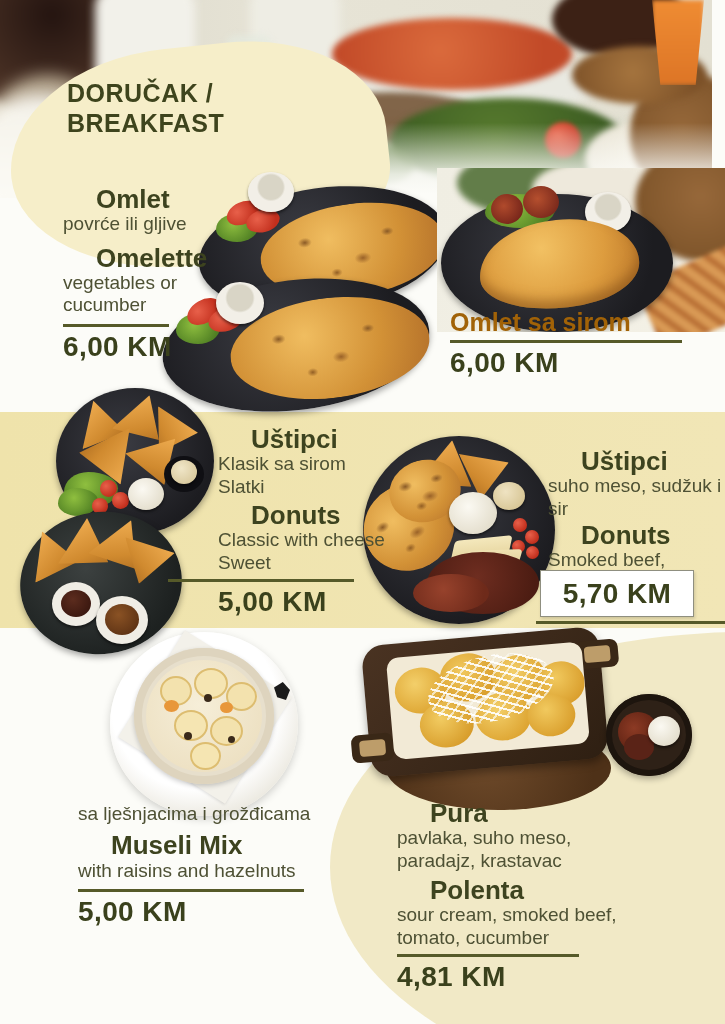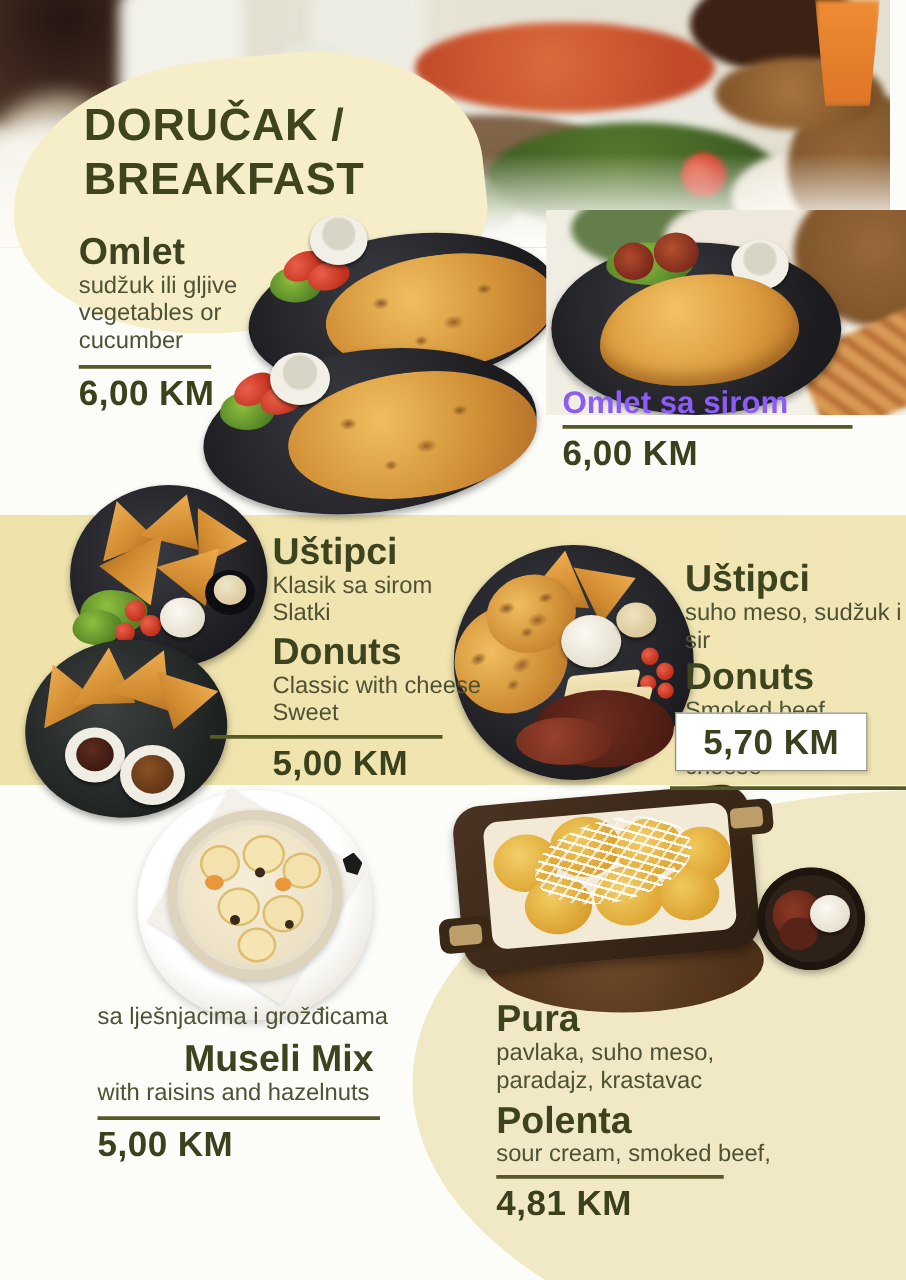--- a/index.html
+++ b/index.html
@@ -1,26 +1,26 @@
 <!DOCTYPE html>
 <html><head>
 <meta charset="utf-8">
 <style>
   html,body{margin:0;padding:0;background:#888;}
   .page{position:relative;width:725px;height:1024px;background:#fcfcf8;overflow:hidden;
         font-family:"Liberation Sans",sans-serif;margin:0 auto;}
   .abs{position:absolute;}
   .rd{border-radius:50%;}
   
-  .nm{font-weight:700;font-size:30px;line-height:1.05;color:#3d431f;}
-  .nm2{font-weight:700;font-size:25px;line-height:1.15;color:#8b5cf6;}
+  .nm{font-weight:700;font-size:26px;line-height:1.05;color:#3d431f;margin-left:33px;}
+  .nm2{font-weight:700;font-size:25px;line-height:1.15;color:#a16207;}
   .sb{font-size:19px;line-height:1.18;color:#4e5134;}
   .pr{font-weight:700;font-size:28px;line-height:1;color:#3a411c;letter-spacing:.4px;}
   .rule{height:0;border-top:3px solid #565a29;}
-  .title{font-weight:700;font-size:36px;line-height:1.2;color:#3e441d;letter-spacing:.5px;}
+  .title{font-weight:700;font-size:25px;line-height:1.2;color:#3e441d;letter-spacing:.5px;}
   
   .blur2{filter:blur(2px);} .blur3{filter:blur(3px);} .blur5{filter:blur(5px);} .blur8{filter:blur(8px);}
   .plate{position:absolute;border-radius:50%;
          background:radial-gradient(circle at 42% 38%,#3a3b42,#1c1c20 72%);
          box-shadow:0 3px 6px rgba(0,0,0,.35);}
   .om{position:absolute;border-radius:50%;background:
       radial-gradient(10px 7px at 25% 35%,#8a5a26,transparent 70%),
       radial-gradient(12px 8px at 55% 60%,#9a6228,transparent 70%),
       radial-gradient(9px 6px at 70% 35%,#8a5a26,transparent 70%),
       radial-gradient(8px 6px at 40% 72%,#925e24,transparent 70%),
@@ -195,21 +195,22 @@
     </div>
     <div class="abs rd" style="left:248px;top:60px;width:86px;height:82px;background:#2e2117;box-shadow:inset 0 0 0 6px #1d150e, 0 3px 6px rgba(0,0,0,.3);">
       <div class="abs rd" style="left:12px;top:18px;width:40px;height:40px;background:radial-gradient(circle at 40% 40%,#8c3a24,#5c2112 80%);"></div>
       <div class="abs rd" style="left:18px;top:40px;width:30px;height:26px;background:#5a2317;"></div>
       <div class="creamball" style="left:42px;top:22px;width:32px;height:30px;"></div>
     </div>
   </div>
 
   <div class="abs" style="left:63px;top:186px;width:160px;">
     <div class="nm">Omlet</div>
-    <div class="sb">sudžuk ili gljive</div>
+    <div class="sb">povrće ili gljive</div>
+    <div class="nm" style="margin-top:9px;">Omelette</div>
     <div class="sb">vegetables or</div>
     <div class="sb">cucumber</div>
     <div class="rule" style="width:106px;margin-top:7px;"></div>
     <div class="pr" style="margin-top:6px;">6,00 KM</div>
   </div>
 
   <div class="abs" style="left:450px;top:308px;width:270px;">
     <div class="nm2">Omlet sa sirom</div>
     <div class="rule" style="width:232px;margin-top:3px;"></div>
     <div class="pr" style="margin-top:6px;">6,00 KM</div>
@@ -233,29 +234,30 @@
     <div class="sb">Smoked beef, sausage,</div>
     <div class="sb">cheese</div>
     <div class="rule" style="width:195px;margin-left:-12px;margin-top:4px;"></div>
   </div>
   <div class="pricebox" style="left:540px;top:570px;width:152px;height:45px;">
     <span class="pr">5,70 KM</span>
   </div>
 
   <div class="abs" style="left:78px;top:803px;width:290px;">
     <div class="sb">sa lješnjacima i grožđicama</div>
-    <div class="nm" style="margin-top:7px;text-align:center;">Museli Mix</div>
+    <div class="nm" style="margin-top:7px;">Museli Mix</div>
     <div class="sb">with raisins and hazelnuts</div>
     <div class="rule" style="width:226px;margin-top:7px;"></div>
     <div class="pr" style="margin-top:6px;">5,00 KM</div>
   </div>
 
   <div class="abs" style="left:397px;top:800px;width:260px;">
     <div class="nm">Pura</div>
     <div class="sb">pavlaka, suho meso,</div>
     <div class="sb">paradajz, krastavac</div>
     <div class="nm" style="margin-top:5px;">Polenta</div>
     <div class="sb">sour cream, smoked beef,</div>
+    <div class="sb">tomato, cucumber</div>
     <div class="rule" style="width:182px;margin-top:5px;"></div>
     <div class="pr" style="margin-top:6px;">4,81 KM</div>
   </div>
 
 </div>
 
 </body></html>

